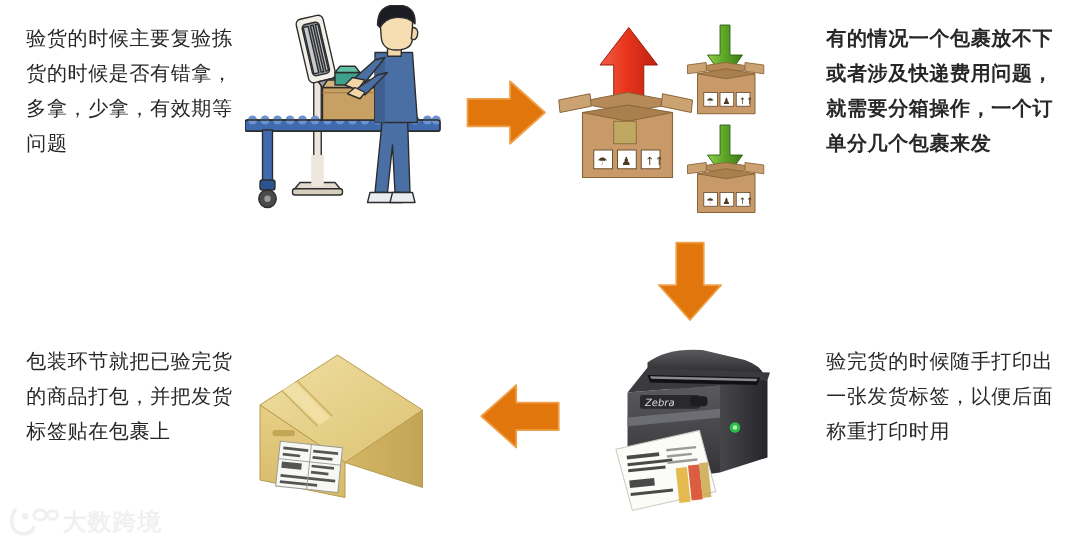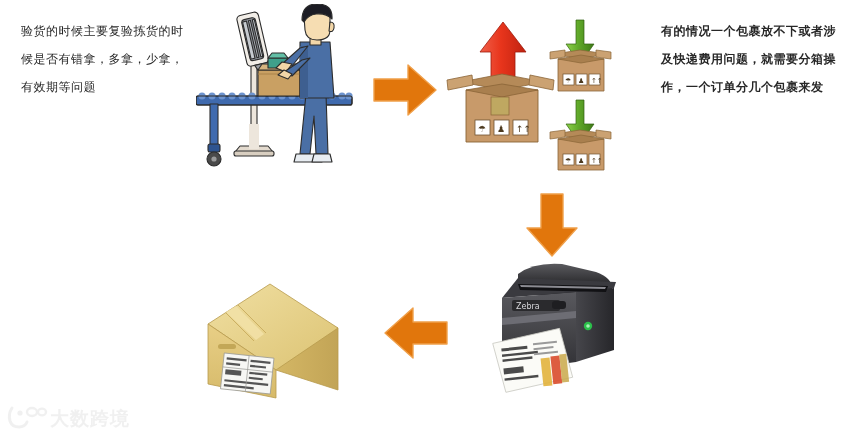--- a/index.html
+++ b/index.html
@@ -6,21 +6,21 @@
   body{
     width:860px;height:438px;position:relative;overflow:hidden;
     font-family:"DejaVu Sans","Liberation Sans",sans-serif;
     background:#ffffff;
   }
   .stage{position:absolute;inset:0;}
 
   
   .txt{
     position:absolute;
-    font-size:12px;
+    font-size:16px;
     line-height:28px;
     color:#272727;
     letter-spacing:.5px;
     white-space:pre-wrap;
     font-family:"DejaVu Sans","Liberation Sans",sans-serif;
   }
   #txt-tl{left:21px;top:17px;width:172px;}
   #txt-tr{left:661px;top:17px;width:182px;font-weight:bold;}
   #txt-bl{left:21px;top:275px;width:172px;}
   #txt-br{left:661px;top:275px;width:182px;}
@@ -32,21 +32,21 @@
   
   .ill{position:absolute;}
 
   
   #scene-worker{left:196px;top:4px;width:160px;height:170px;}
 
   
   #scene-boxes{left:444px;top:2px;width:190px;height:172px;}
 
   
-  #scene-printer{left:466px;top:254px;width:168px;height:140px;}
+  #scene-printer{left:466px;top:270px;width:168px;height:140px;font-style:italic;}
 
   
   #scene-packed{left:192px;top:272px;width:176px;height:136px;}
 
   
   #watermark{
     position:absolute;left:6px;top:404px;width:130px;height:28px;
     opacity:.30;
   }
   #watermark .wm-text{
@@ -60,21 +60,23 @@
 </style>
 </head>
 <body>
 
 <div class="stage">
 
   <div class="txt" id="txt-tl">验货的时候主要复验拣货的时候是否有错拿，多拿，少拿，有效期等问题</div>
 
   <div class="txt" id="txt-tr">有的情况一个包裹放不下或者涉及快递费用问题，就需要分箱操作，一个订单分几个包裹来发</div>
 
-
+  <div class="txt" id="txt-bl">包装环节就把已验完货的商品打包，并把发货标签贴在包裹上</div>
+
+  <div class="txt" id="txt-br">验完货的时候随手打印出一张发货标签，以便后面称重打印时用</div>
 
   <div class="arrow" style="left:372px;top:62px;">
     <svg width="66" height="56" viewBox="0 0 66 56">
       <path d="M2 17 L36 17 L36 3 L64 28 L36 53 L36 39 L2 39 Z" fill="#E1760C" stroke="#F0A04A" stroke-width="1.4" stroke-linejoin="round"></path>
     </svg>
   </div>
 
   <div class="arrow" style="left:524px;top:192px;">
     <svg width="56" height="66" viewBox="0 0 56 66">
       <path d="M17 2 L39 2 L39 36 L53 36 L28 64 L3 36 L17 36 Z" fill="#E1760C" stroke="#F0A04A" stroke-width="1.4" stroke-linejoin="round"></path>

